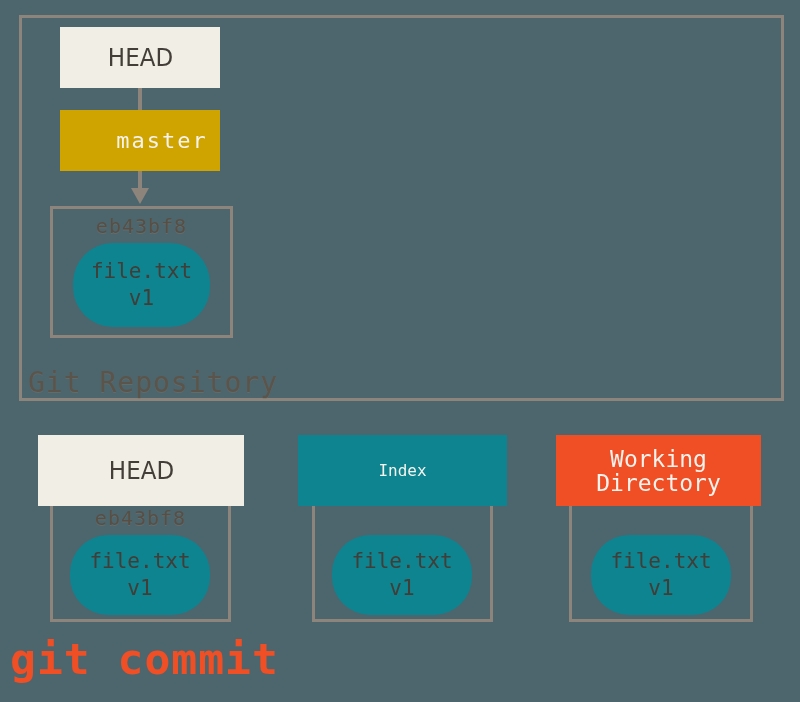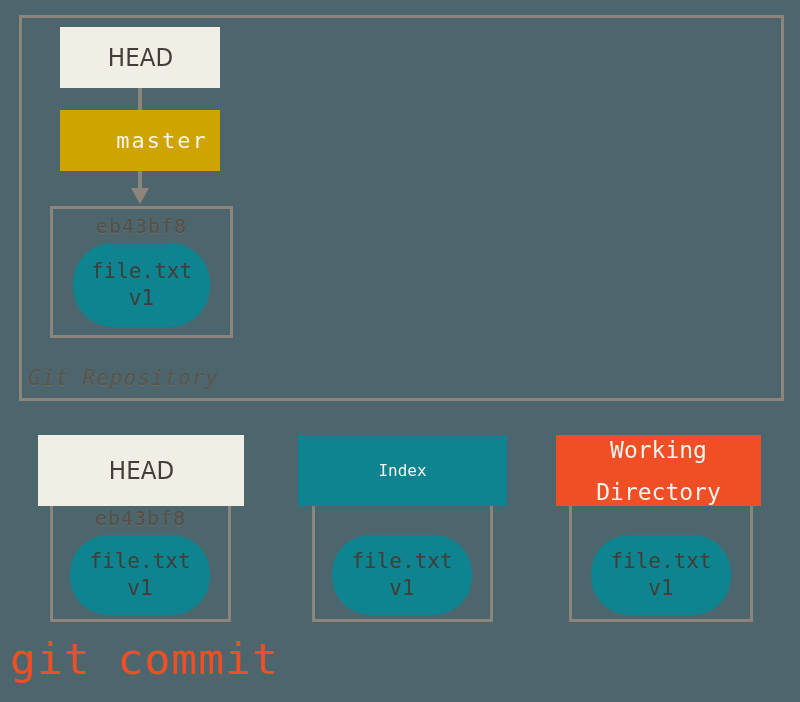--- a/index.html
+++ b/index.html
@@ -14,24 +14,23 @@
 
   
   .repo-box {
     position: absolute; left: 19px; top: 15px;
     width: 765px; height: 386px;
     border: 3px solid #8d857b;
     box-sizing: border-box;
   }
   .repo-label {
     position: absolute; left: 28px; top: 366px;
-    font-size: 21px; color: #5b544b;
+    font-size: 28px; color: #5b544b;
     letter-spacing: 1px;
     text-shadow: 0 1px 0 rgba(120,112,102,0.45);
-    font-style: italic;
   }
 
   
   .ref-box {
     position: absolute;
     display: flex; align-items: center; justify-content: center;
     box-sizing: border-box;
   }
   .head-top { left: 60px; top: 27px; width: 160px; height: 61px; background: #f0eee5; }
   .head-top .lbl { font-family: "DejaVu Sans", "Liberation Sans", sans-serif; font-size: 25px; color: #433f38; transform: scaleX(0.92); }
@@ -88,21 +87,21 @@
     height: 122px;
     border: 3px solid #8d857b;
     box-sizing: border-box;
     z-index: 1;
   }
   .hdr-head { left: 38px; width: 206px; top: 435px; background: #f0eee5; }
   .hdr-head .lbl { font-family: "DejaVu Sans", "Liberation Sans", sans-serif; font-size: 25px; color: #433f38; transform: scaleX(0.92); }
   .hdr-index { left: 298px; width: 209px; top: 435px; background: #0e8490; }
   .hdr-index .lbl { font-size: 16px; color: #f4f3ed; }
   .hdr-working { left: 556px; width: 205px; top: 435px; background: #f04e24; }
-  .hdr-working .lbl { font-size: 23px; color: #f4f3ed; line-height: 42px; width: 160px; }
+  .hdr-working .lbl { font-size: 23px; color: #f4f3ed; line-height: 24px; width: 160px; }
 
   .inner-head { left: 50px; width: 181px; }
   .inner-index { left: 312px; width: 181px; }
   .inner-working { left: 569px; width: 184px; }
 
   .bottom-hash {
     position: absolute; top: 506px;
     font-size: 20px; color: #574f46; letter-spacing: 1px;
     text-align: center; z-index: 2;
     text-shadow: 0 1px 0 rgba(130,122,110,0.4);
@@ -118,21 +117,21 @@
     color: #423d36; font-size: 21px; line-height: 27px;
     z-index: 2;
   }
   .bp-left { left: 70px; }
   .bp-mid { left: 332px; }
   .bp-right { left: 591px; }
 
   
   .caption {
     position: absolute; left: 10px; top: 634px;
-    font-size: 43px; font-weight: normal;
+    font-size: 43px; font-weight: bold;
     color: #f04e24;
     letter-spacing: 1px;
     white-space: nowrap;
   }
 </style>
 </head>
 <body>
 
 <div class="stage">
 

